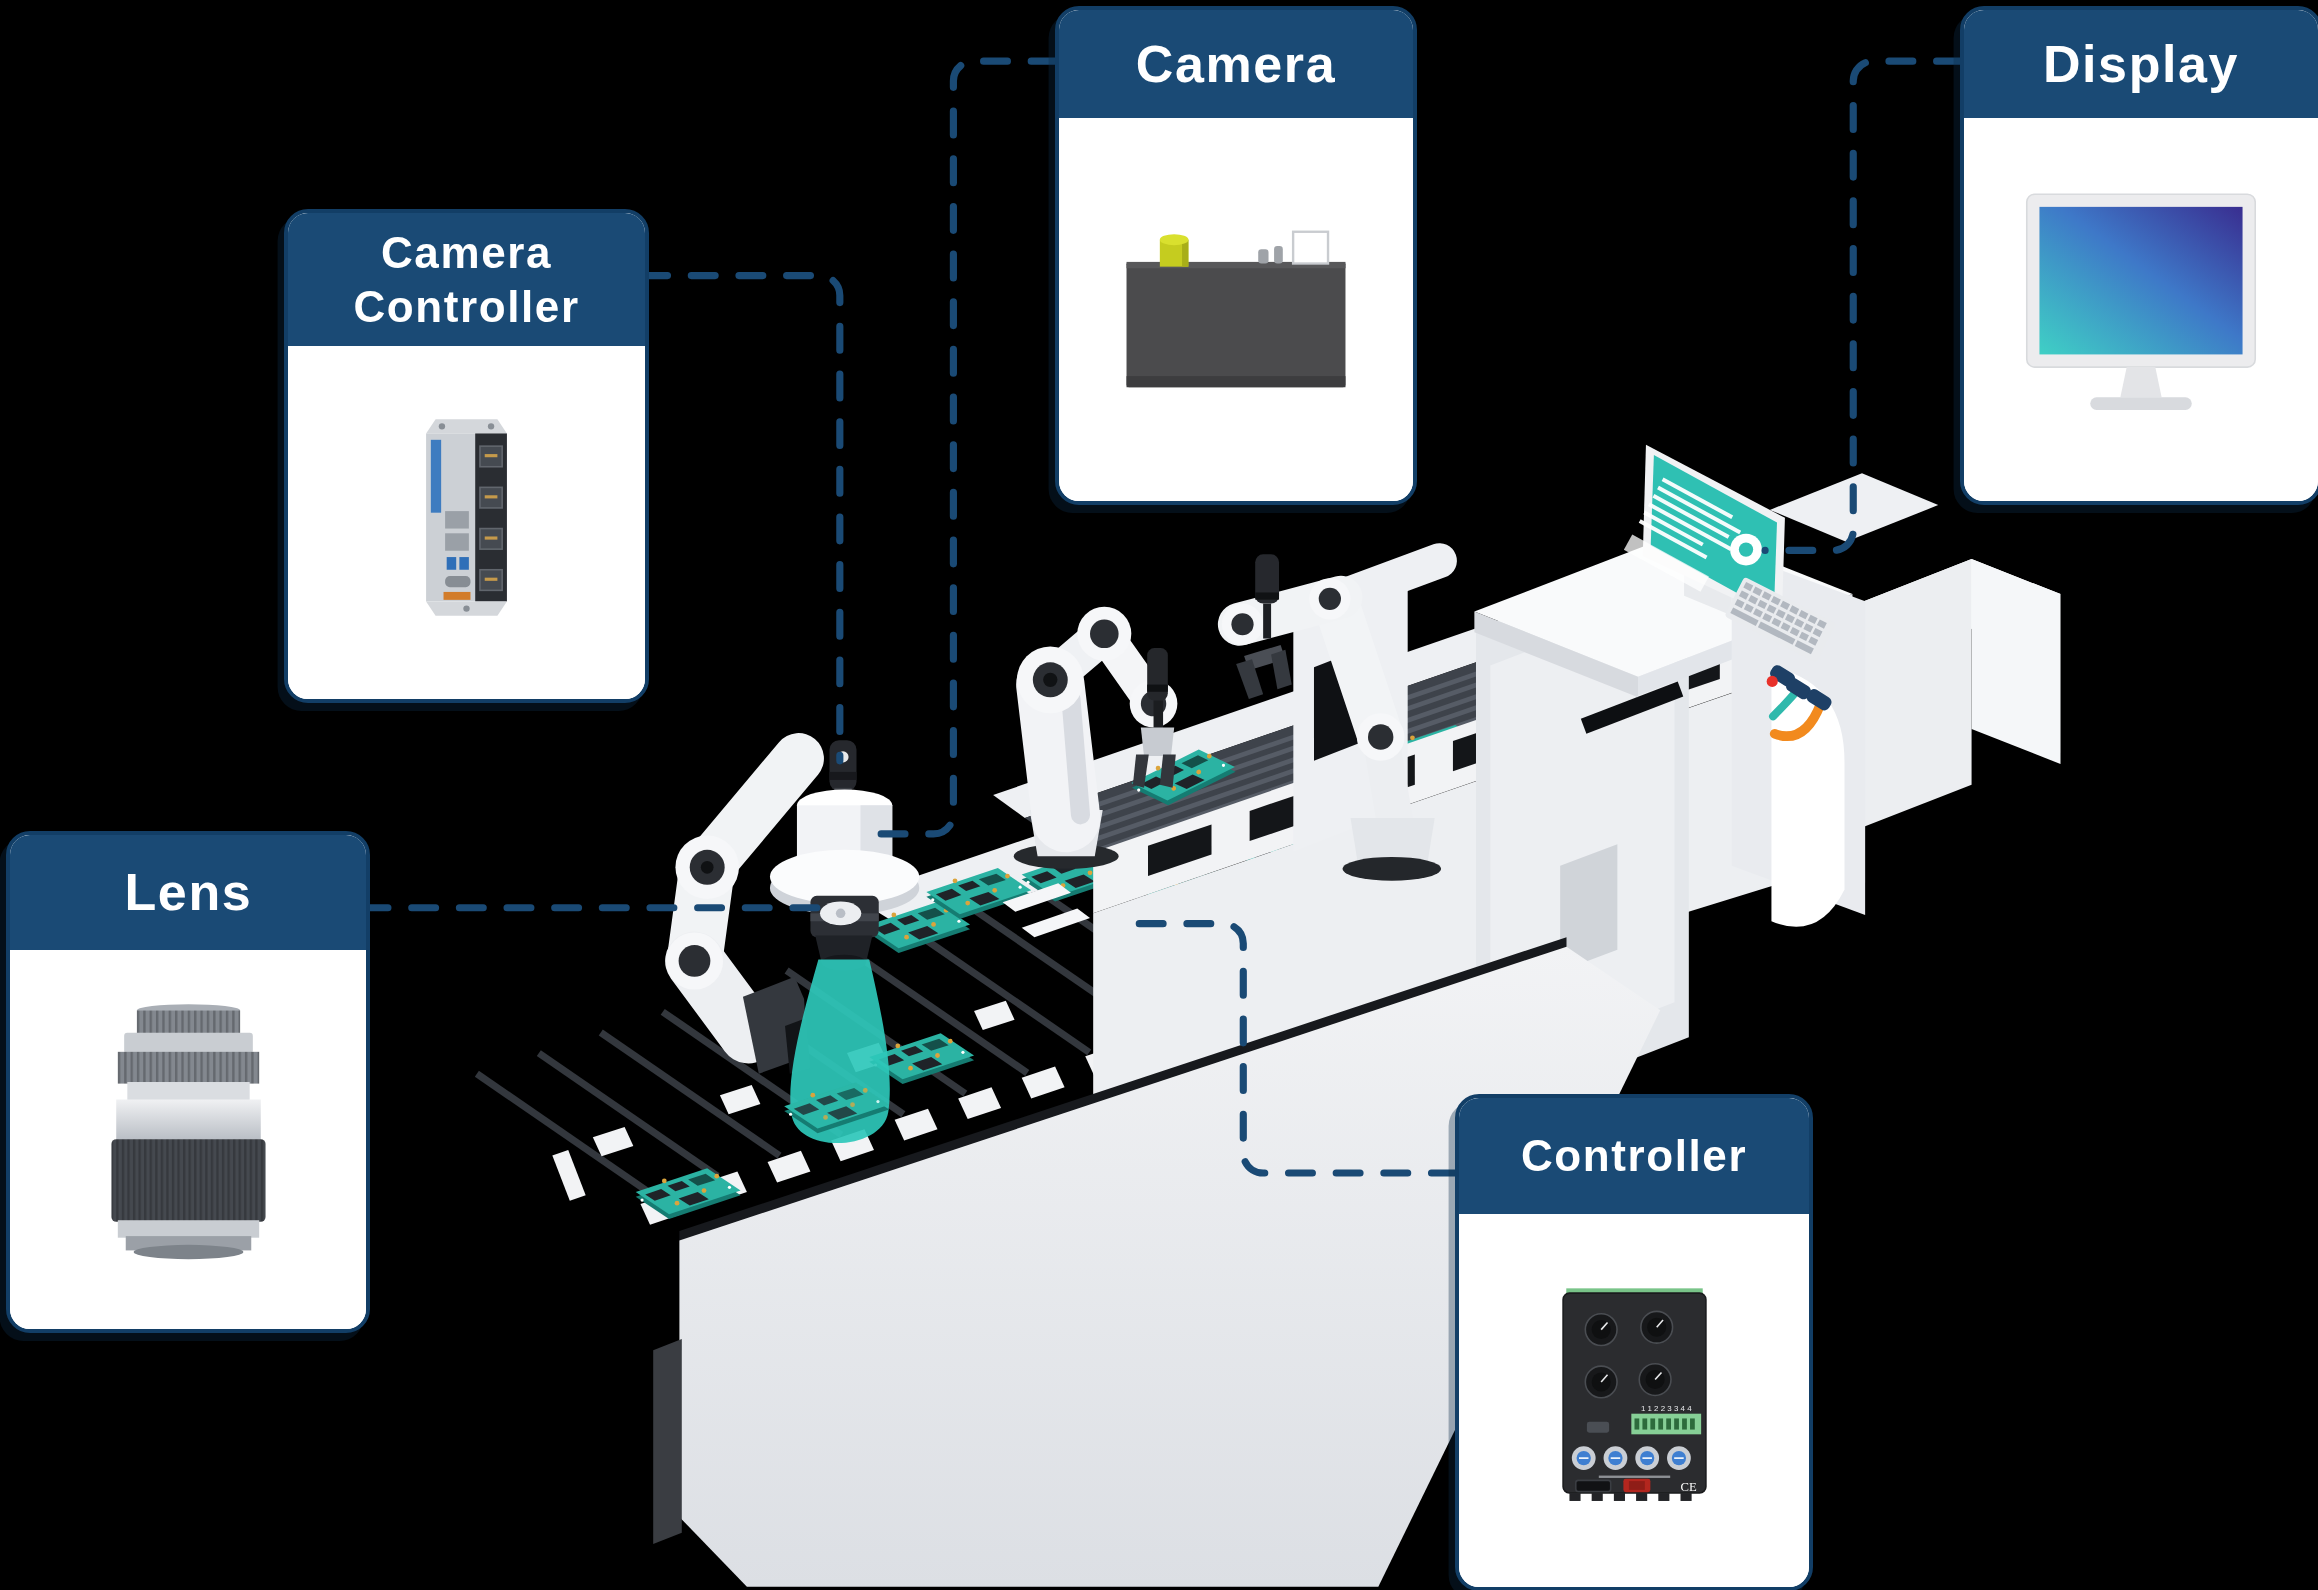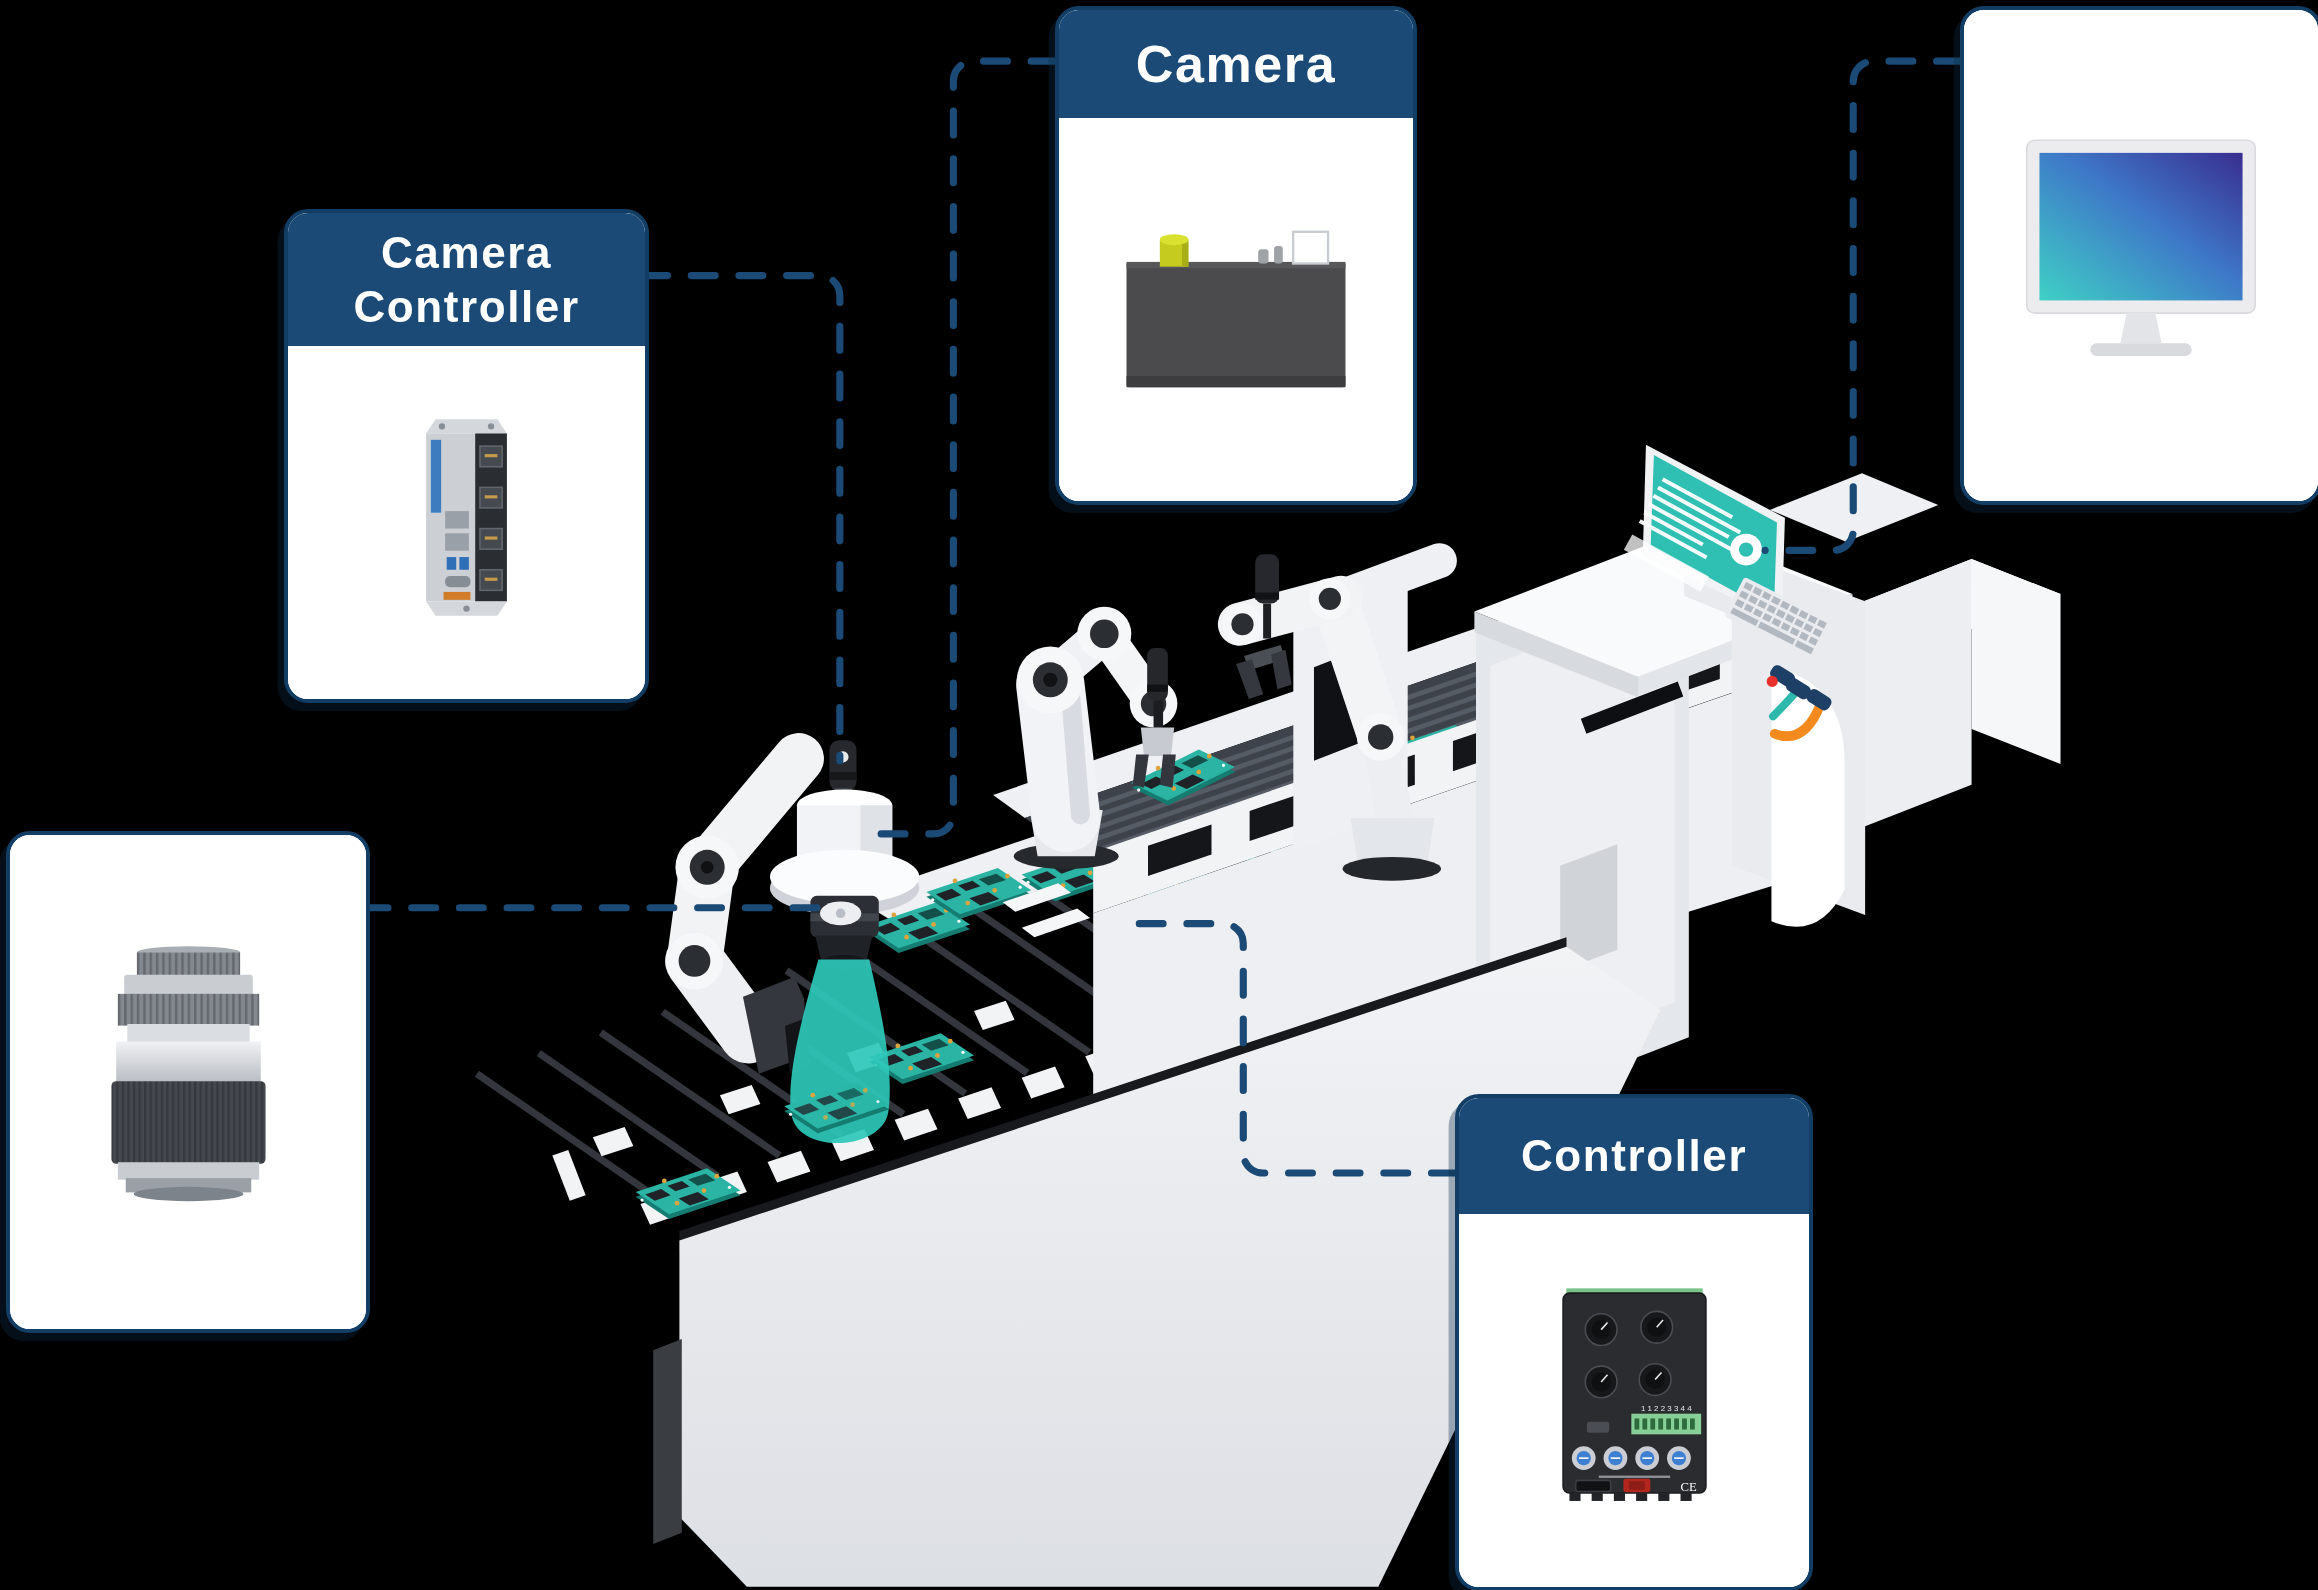--- a/index.html
+++ b/index.html
@@ -353,38 +353,44 @@
       <rect x="82" y="22" width="8" height="34" fill="#A8AE18"></rect>
       <ellipse cx="72" cy="22" rx="18" ry="7" fill="#D9E02E"></ellipse>
       <rect x="178" y="34" width="13" height="18" rx="4" fill="#9FA3A8"></rect>
       <rect x="198" y="30" width="11" height="22" rx="4" fill="#9FA3A8"></rect>
       <rect x="222" y="12" width="44" height="40" fill="#FFFFFF" stroke="#C9CCD0" stroke-width="3"></rect>
     </svg>
   </div>
 </div>
 
 <div class="card" id="card-display">
+  <div class="card-header fs-big">
+    <span class="t1">Display</span>
+  </div>
   <div class="card-body">
     <svg width="238" height="238" viewBox="0 0 300 300">
       <defs>
         <linearGradient id="dispGrad" x1="0" y1="1" x2="1" y2="0">
           <stop offset="0" stop-color="#3FD0C5"></stop>
               <stop offset="0.55" stop-color="#3E78C8"></stop>
               <stop offset="1" stop-color="#392E90"></stop>
         </linearGradient>
       </defs>
       <rect x="6" y="4" width="288" height="218" rx="10" fill="#ECECEE" stroke="#D8DADD" stroke-width="2"></rect>
       <rect x="22" y="20" width="256" height="186" fill="url(#dispGrad)"></rect>
       <path d="M132 222 L168 222 L176 260 L124 260 Z" fill="#E3E4E7"></path>
       <rect x="86" y="260" width="128" height="16" rx="8" fill="#D8DADE"></rect>
     </svg>
   </div>
 </div>
 
 <div class="card" id="card-lens">
+  <div class="card-header fs-big">
+    <span class="t1">Lens</span>
+  </div>
   <div class="card-body">
     <svg width="167" height="278" viewBox="0 0 210 350">
       <defs>
         <linearGradient id="lensMetal" x1="0" y1="0" x2="0" y2="1">
           <stop offset="0" stop-color="#F0F1F3"></stop>
               <stop offset="1" stop-color="#B8BDC4"></stop>
         </linearGradient>
         <pattern id="knurl" width="8" height="10" patternUnits="userSpaceOnUse">
           <rect width="8" height="10" fill="#83888F"></rect>
               <rect x="0" width="3" height="10" fill="#65696F"></rect>

